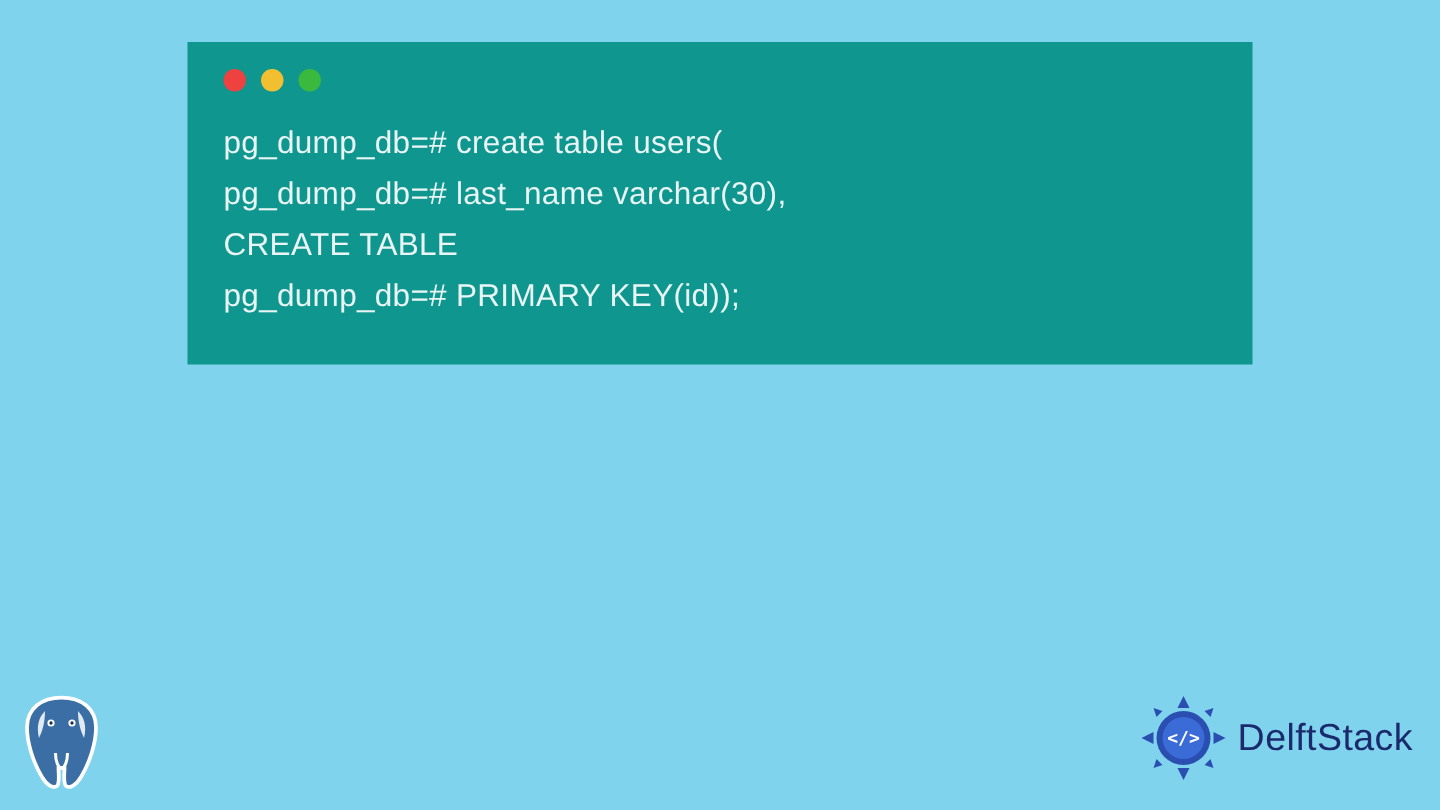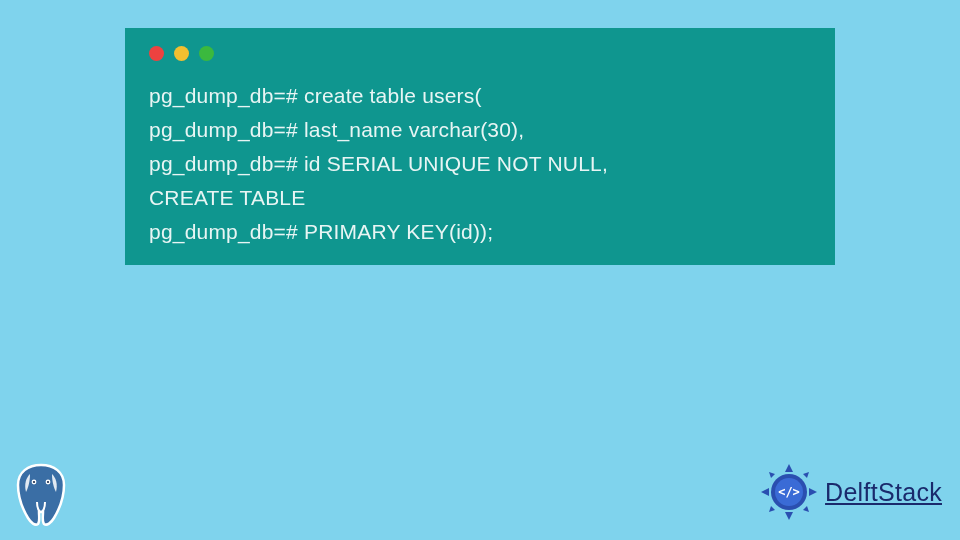--- a/index.html
+++ b/index.html
@@ -10,21 +10,21 @@
     font-family: -apple-system, BlinkMacSystemFont, "Segoe UI", Arial, sans-serif;
     position: relative;
     overflow: hidden;
   }
   .terminal {
     position: absolute;
     left: 125px;
     top: 28px;
     width: 710px;
     background: #0f968f;
-    padding: 18px 24px 16px 24px;
+    padding: 18px 24px 28px 24px;
   }
   .window-dots {
     display: flex;
     gap: 10px;
     margin-bottom: 18px;
   }
   .dot {
     width: 15px;
     height: 15px;
     border-radius: 50%;
@@ -53,40 +53,38 @@
     bottom: 18px;
     display: flex;
     align-items: center;
     gap: 6px;
   }
   .delftstack-text {
     font-size: 25px;
     font-weight: 500;
     color: #1a2a6c;
     letter-spacing: 0.3px;
-    text-decoration: underline;
   }
   .delftstack-badge {
     width: 60px;
     height: 60px;
   }
 </style>
 </head>
 <body>
 
 <div class="terminal">
   <div class="window-dots">
     <div class="dot red"></div>
     <div class="dot yellow"></div>
     <div class="dot green"></div>
   </div>
   <div class="code-lines">
     <div class="code-line">pg_dump_db=# create table users(</div>
     <div class="code-line">pg_dump_db=# last_name varchar(30),</div>
-    <div class="code-line">pg_dump_db=# id SERIAL UNIQUE NOT NULL,</div>
     <div class="code-line">CREATE TABLE</div>
     <div class="code-line">pg_dump_db=# PRIMARY KEY(id));</div>
   </div>
 </div>
 
 <svg class="postgres-logo" viewBox="0 0 62 70">
   <path d="M31 5 C18 5 8 12 8 25 C8 35 12 48 18 58 C21 63 25 66 28 64 C30 62 29 56 29 52 L33 52 C33 56 32 62 34 64 C37 66 41 63 44 58 C50 48 54 35 54 25 C54 12 44 5 31 5 Z" fill="#3a6ea5" stroke="#ffffff" stroke-width="2.5"></path>
   <path d="M20 14 C16 18 14 24 16 32 C18 28 20 22 20 14 Z" fill="#ffffff" opacity="0.85"></path>
   <path d="M42 14 C46 18 48 24 46 32 C44 28 42 22 42 14 Z" fill="#ffffff" opacity="0.85"></path>
   <circle cx="24" cy="22" r="2.4" fill="#ffffff"></circle>

